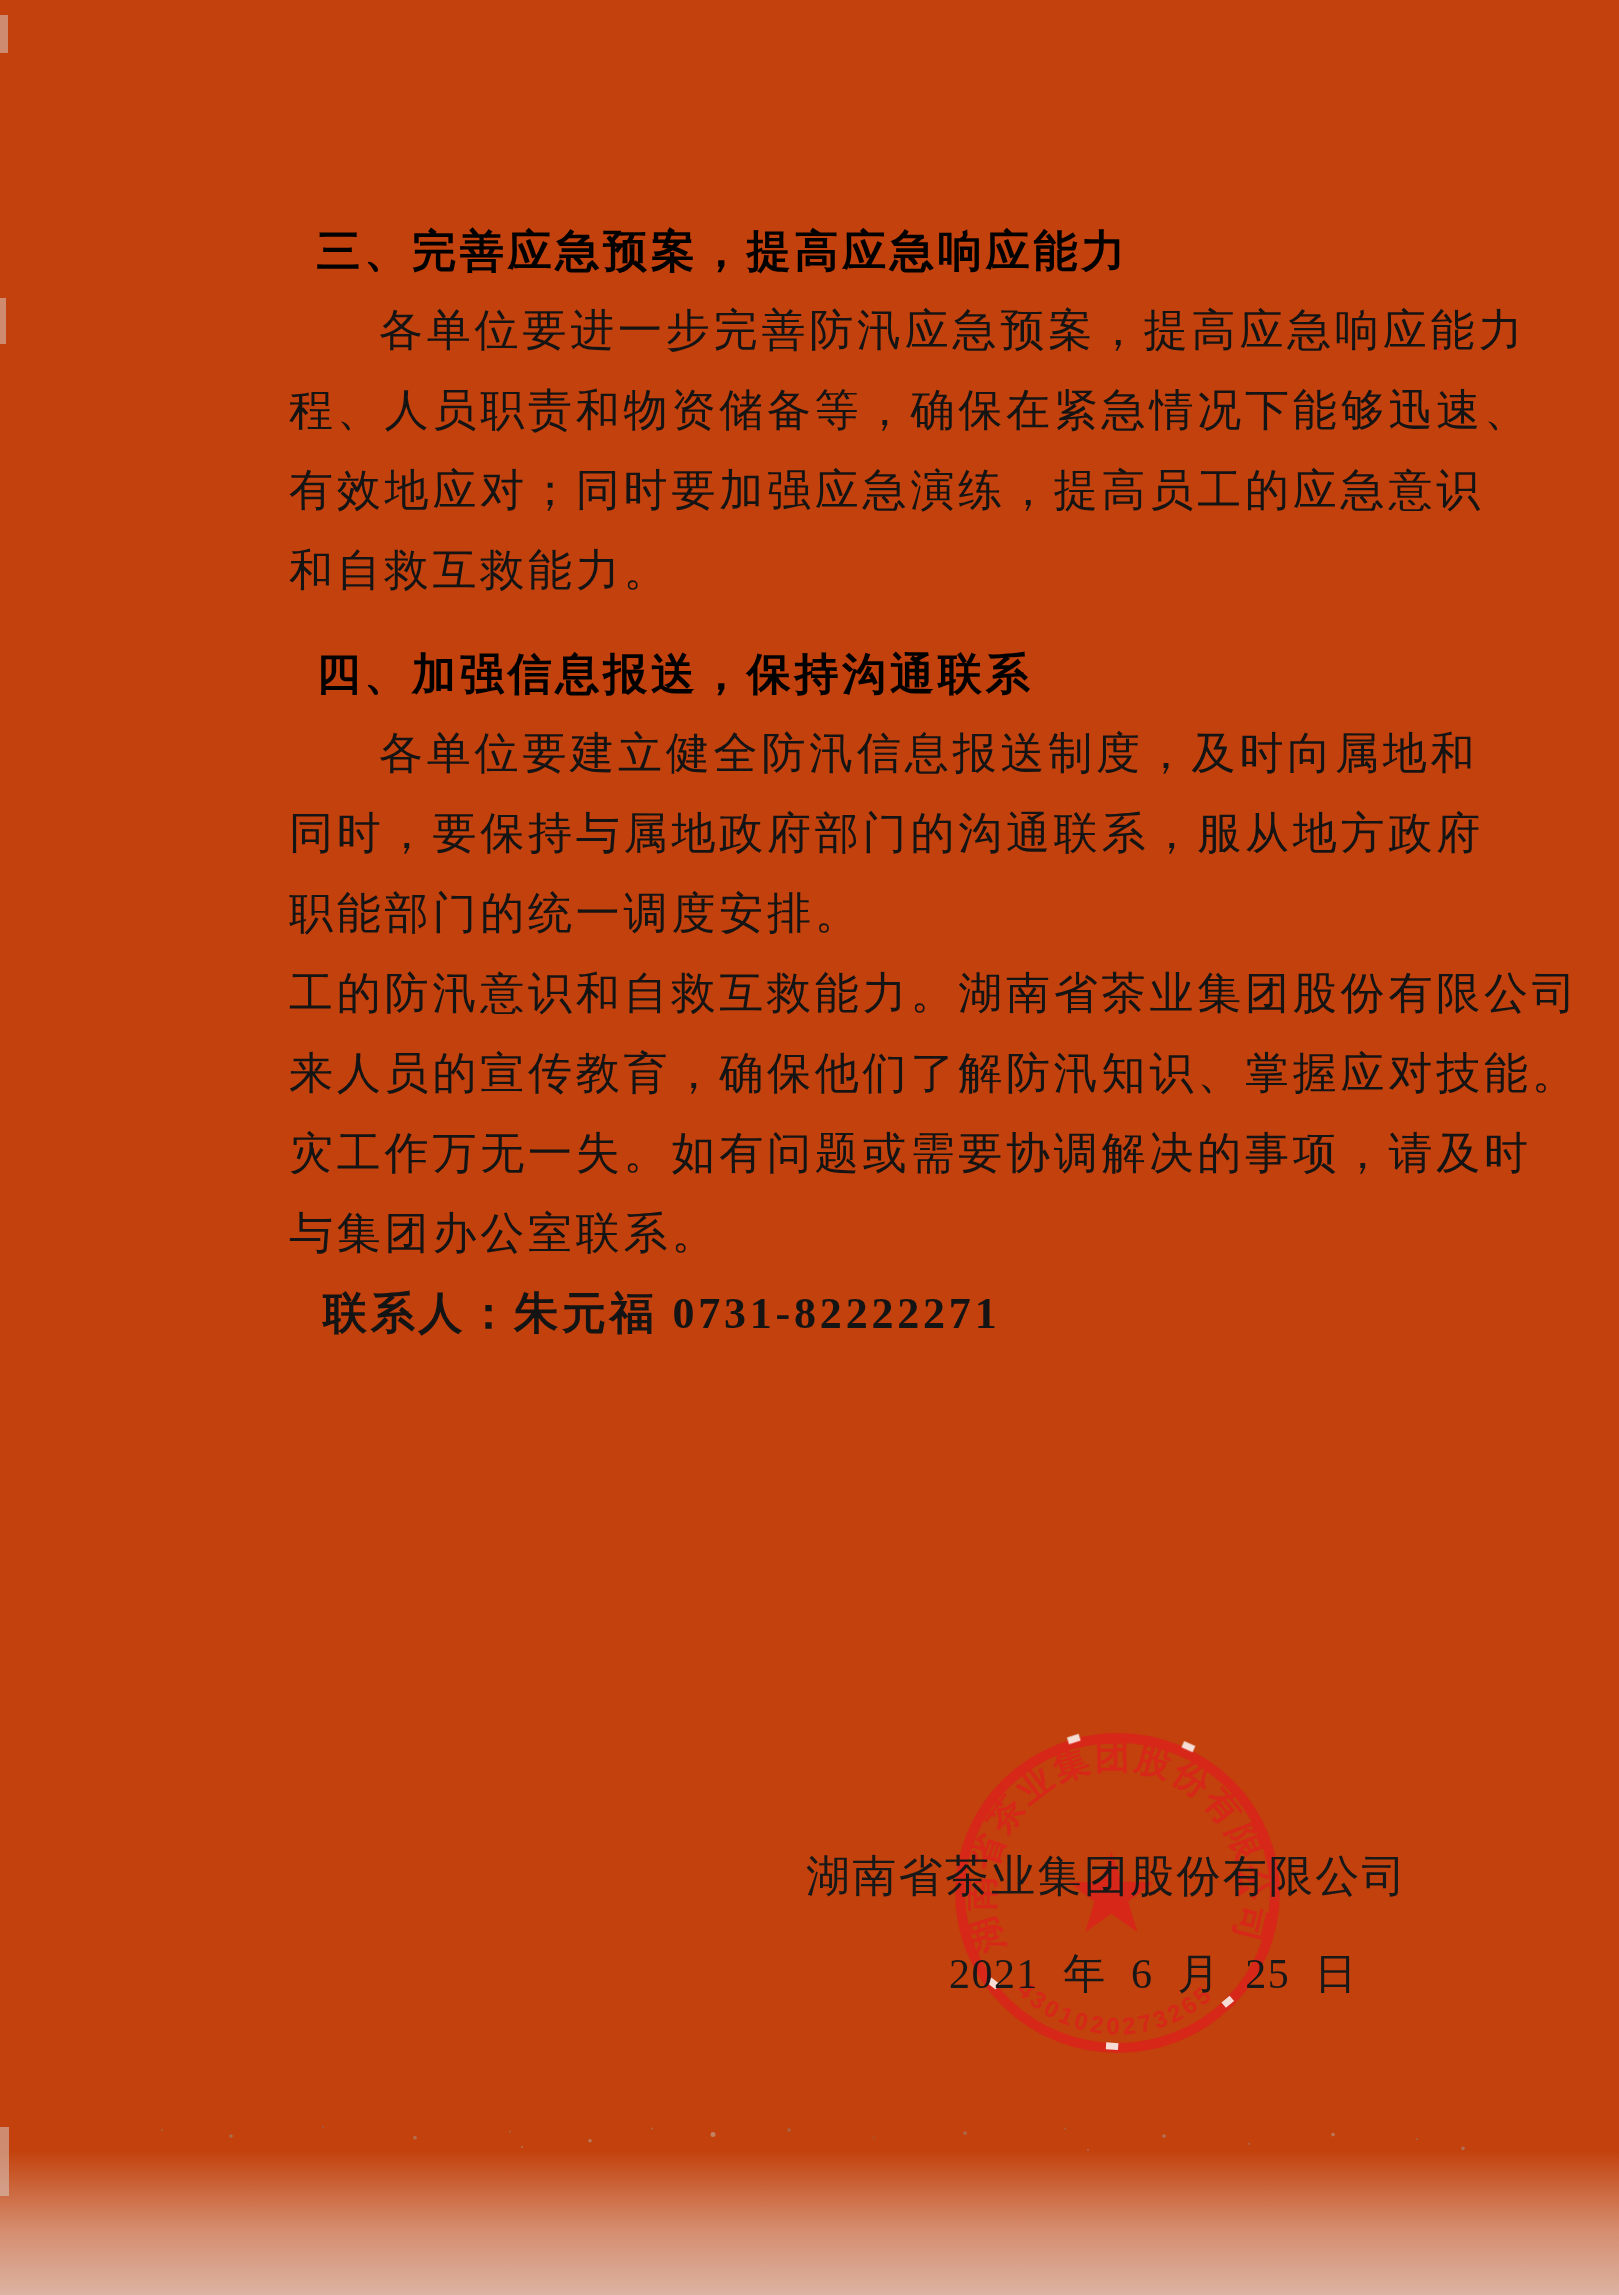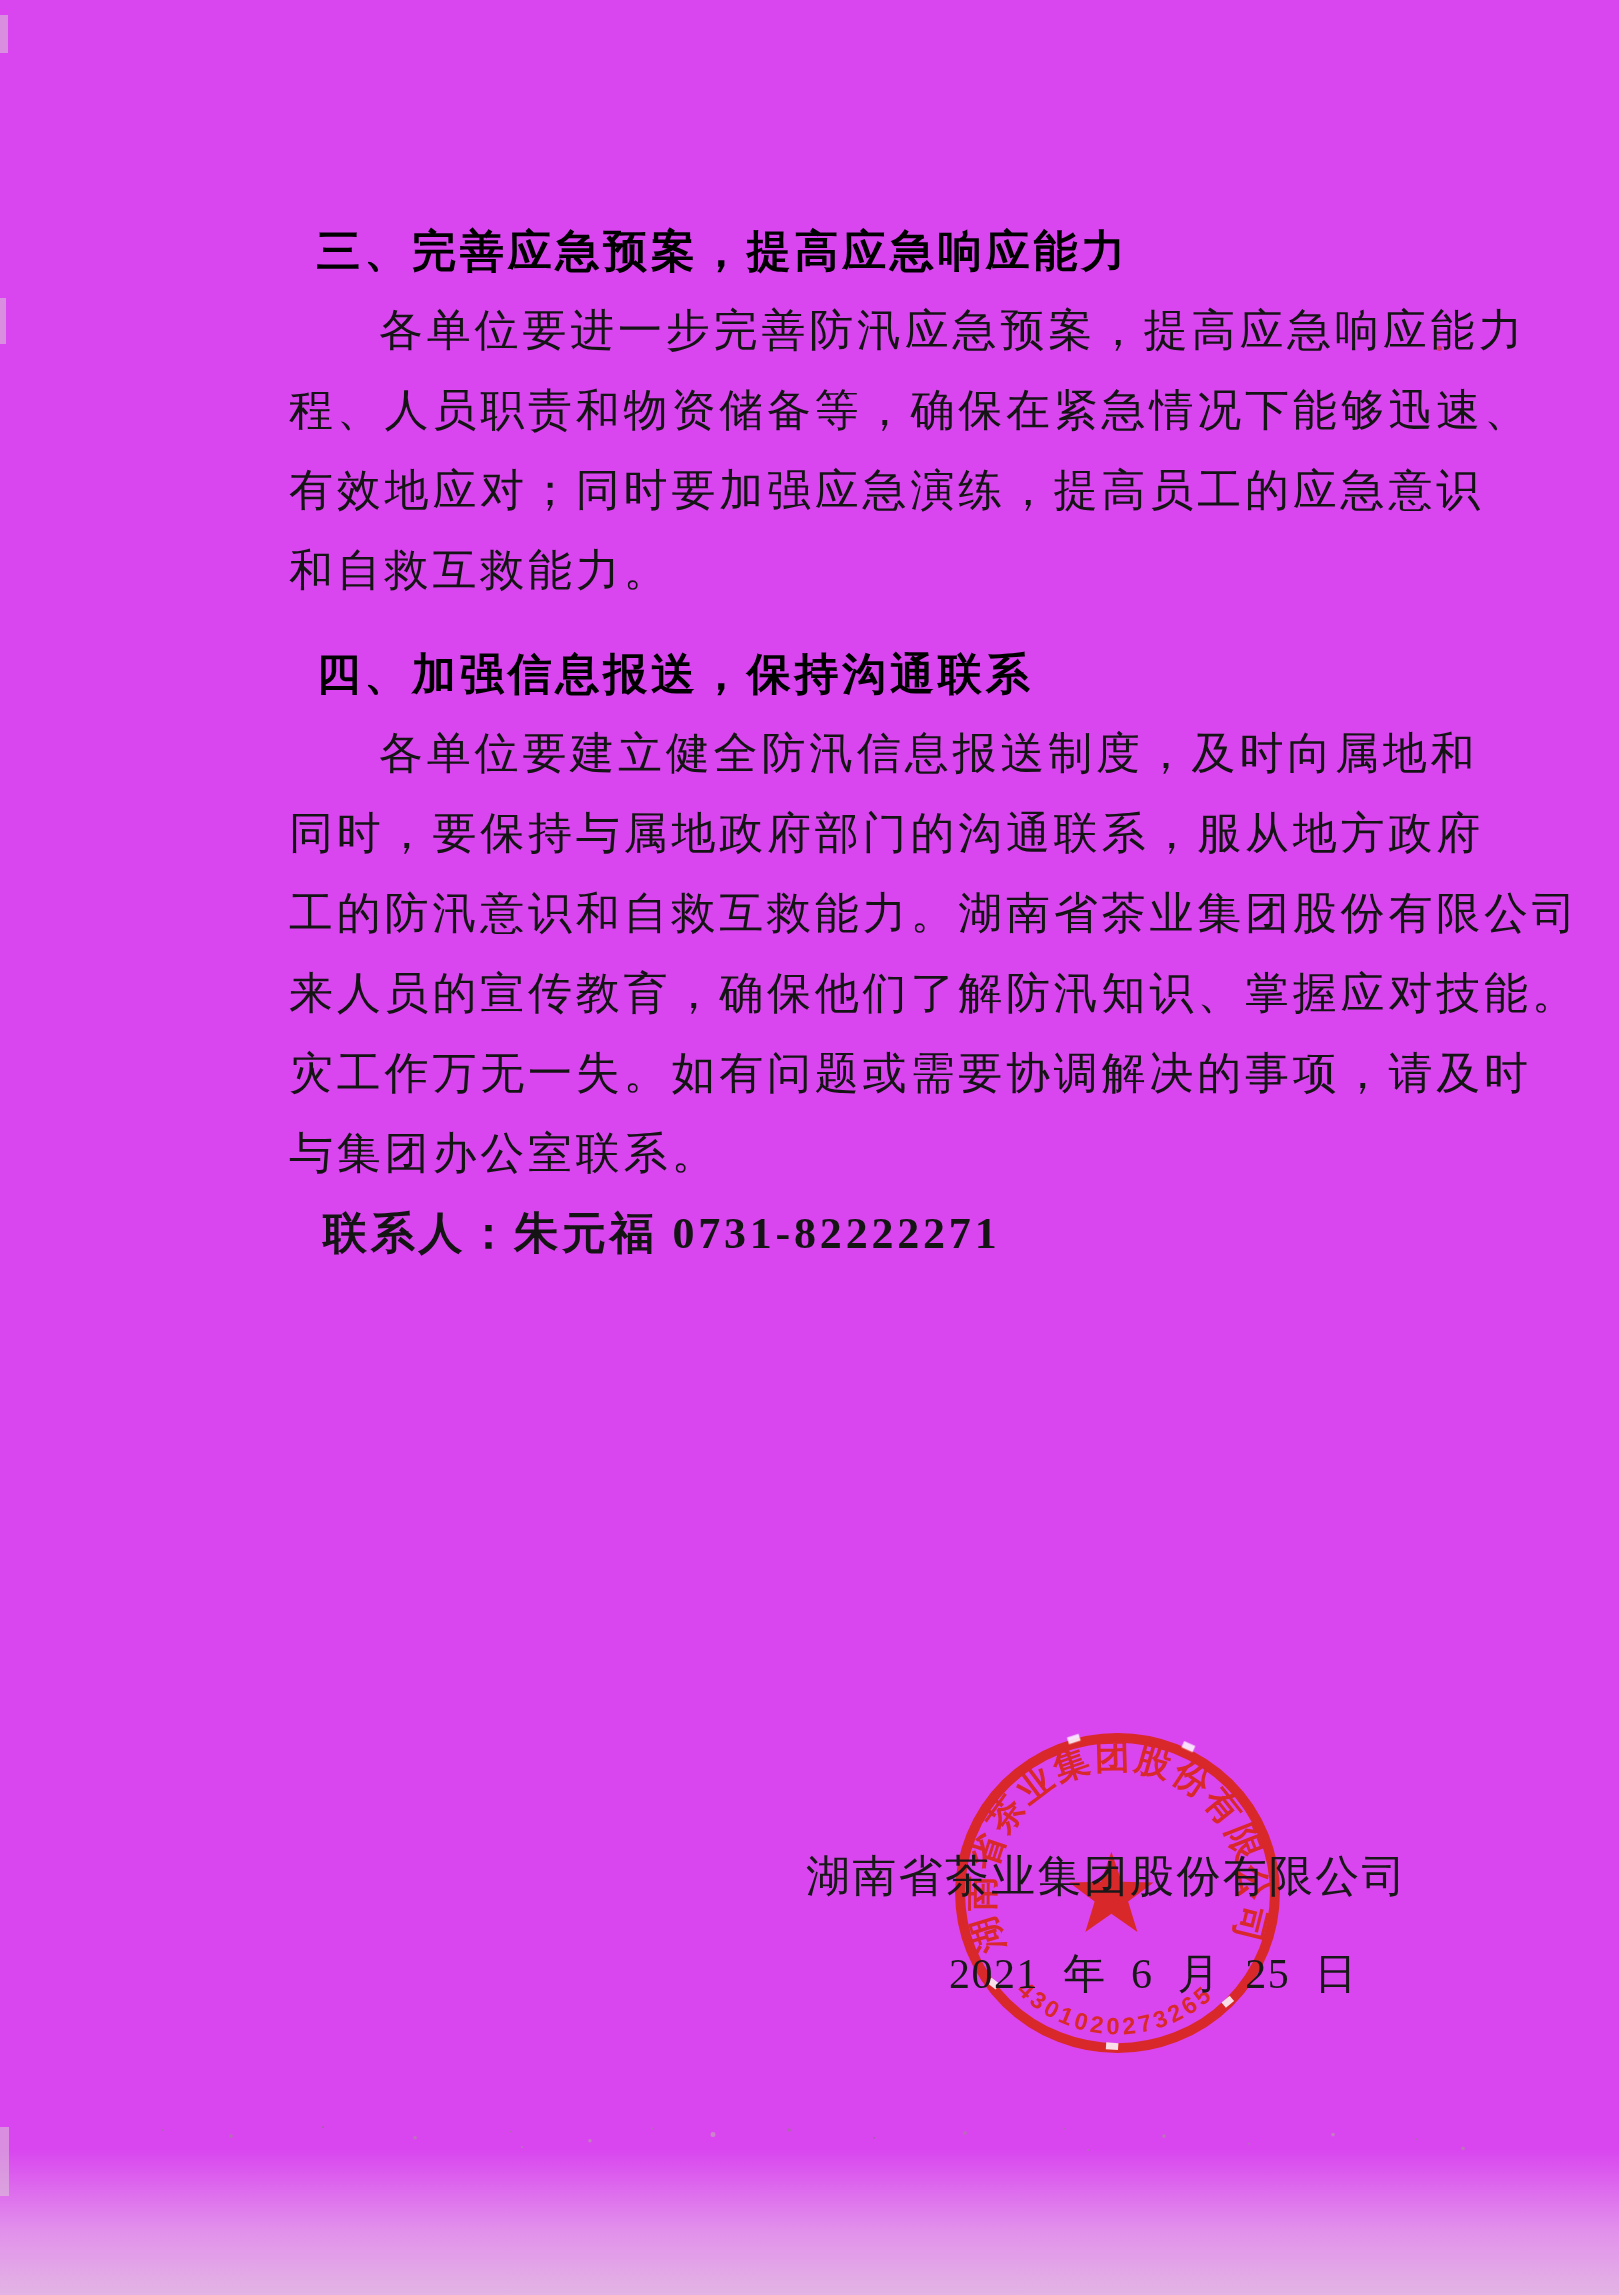--- a/index.html
+++ b/index.html
@@ -1,20 +1,20 @@
 <!DOCTYPE html>
 <html style="font-size:12.2px"><head>
 <meta charset="utf-8">
 <style>
   html, body { margin: 0; padding: 0; background: #ffffff; }
   .page {
     position: relative;
     width: 1620px;
     height: 2295px;
-    background: #d946ef;
+    background: #c2410c;
     overflow: hidden;
     font-family: "Liberation Serif", "DejaVu Serif", serif;
     color: #161616;
   }
   
   .content {
     position: absolute;
     left: 289px;
     top: 211px;
     width: 1209px;
@@ -138,20 +138,21 @@
 
     <h2 class="heading">三、完善应急预案，提高应急响应能力</h2>
     <p class="line indent">各单位要进一步完善防汛应急预案，提高应急响应能力</p>
     <p class="line">程、人员职责和物资储备等，确保在紧急情况下能够迅速、</p>
     <p class="line">有效地应对；同时要加强应急演练，提高员工的应急意识</p>
     <p class="line">和自救互救能力。</p>
 
     <h2 class="heading mt30">四、加强信息报送，保持沟通联系</h2>
     <p class="line indent">各单位要建立健全防汛信息报送制度，及时向属地和</p>
     <p class="line">同时，要保持与属地政府部门的沟通联系，服从地方政府</p>
+    <p class="line">职能部门的统一调度安排。</p>
 
     <p class="line">工的防汛意识和自救互救能力。湖南省茶业集团股份有限公司</p>
     <p class="line">来人员的宣传教育，确保他们了解防汛知识、掌握应对技能。</p>
 
     <p class="line">灾工作万无一失。如有问题或需要协调解决的事项，请及时</p>
     <p class="line">与集团办公室联系。</p>
 
     <p class="line contact-line">联系人：朱元福 0731-82222271</p>
   </main>
 

